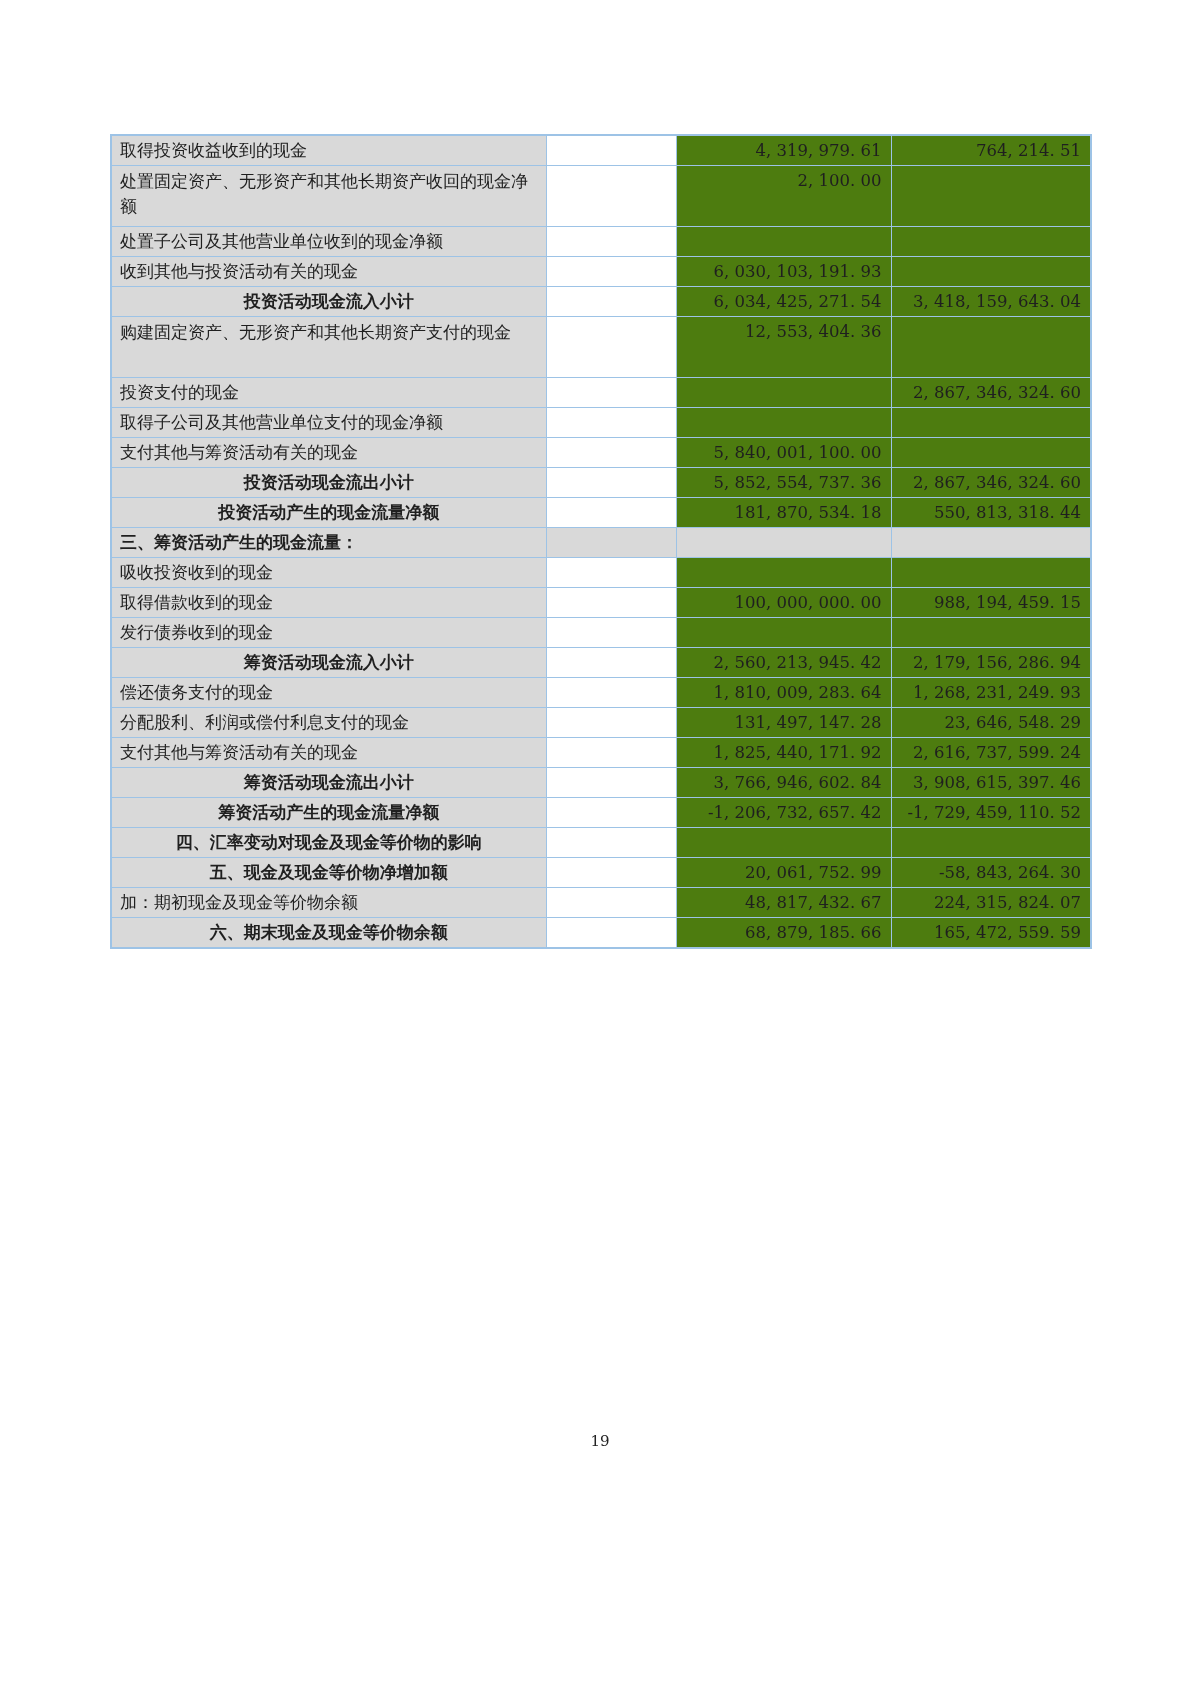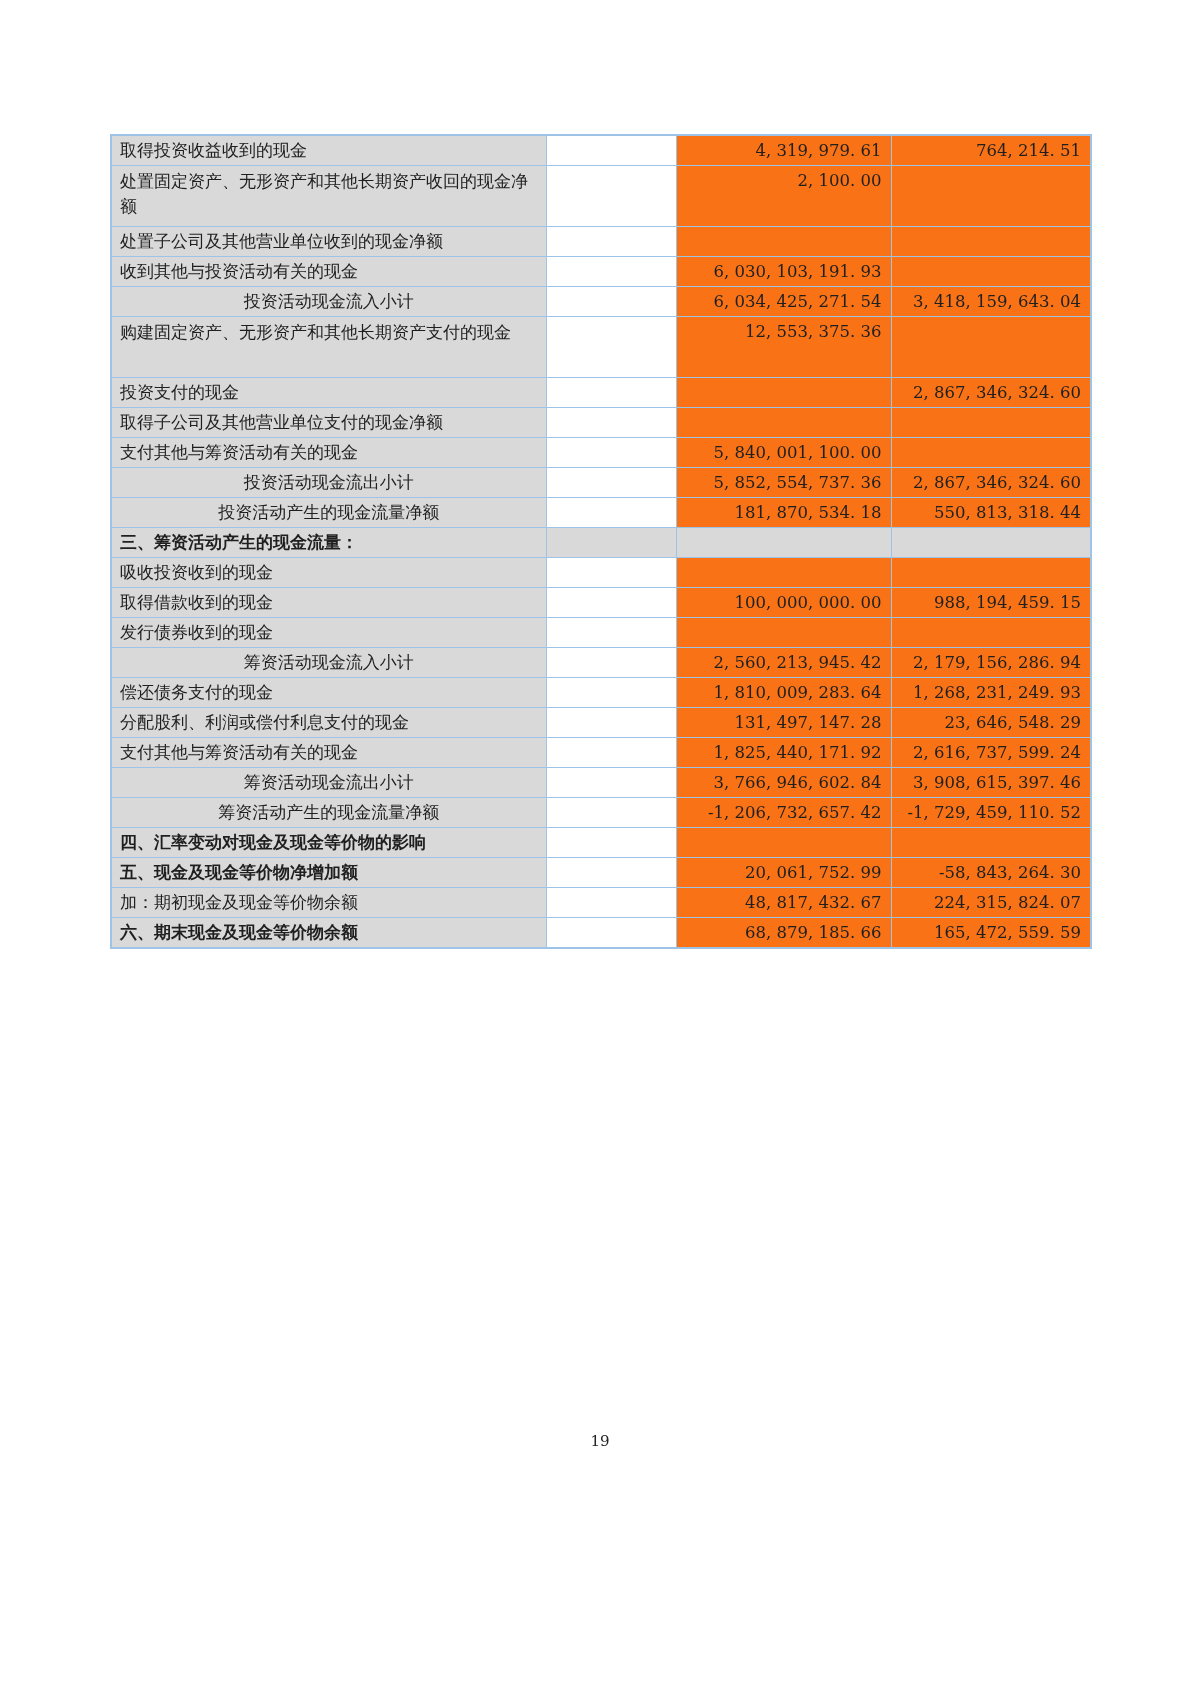--- a/index.html
+++ b/index.html
@@ -32,25 +32,25 @@
     height:29px;
     vertical-align:middle;
     padding:0 8px;
     overflow:hidden;
     line-height:1.45;
   }
   tr.tall td{height:57px;vertical-align:top;padding-top:3px;}
   td.col-label{background:var(--shade);text-align:left;}
   td.col-notes{background:#fff;}
   td.col-current,td.col-prior{
-    background:#f97316;text-align:right;font-size:16.5px;padding:0 9px;
+    background:#4d7c0f;text-align:right;font-size:16.5px;padding:0 9px;
     white-space:nowrap;
   }
-  tr.row-subtotal td.col-label{text-align:center;font-weight:normal;}
-  tr.row-heading td.col-label{font-weight:bold;}
+  tr.row-subtotal td.col-label{text-align:center;font-weight:bold;}
+  tr.row-heading td.col-label{font-weight:bold;text-align:center;}
   tr.row-section td{background:var(--shade);}
   tr.row-section td.col-label{font-weight:bold;margin-top:16px;}
   .page-num{
     position:absolute;top:1432px;left:0;width:1200px;
     text-align:center;font-size:15px;color:#222;
     font-family:"DejaVu Serif","Liberation Serif",serif;
   }
 </style>
 </head>
 <body>
@@ -90,21 +90,21 @@
         </tr>
         <tr class="row-subtotal">
           <td class="col-label">投资活动现金流入小计</td>
           <td class="col-notes"></td>
           <td class="col-current">6, 034, 425, 271. 54</td>
           <td class="col-prior">3, 418, 159, 643. 04</td>
         </tr>
         <tr class="row-item tall">
           <td class="col-label">购建固定资产、无形资产和其他长期资产支付的现金</td>
           <td class="col-notes"></td>
-          <td class="col-current">12, 553, 375. 36</td>
+          <td class="col-current">12, 553, 404. 36</td>
           <td class="col-prior"></td>
         </tr>
         <tr class="row-item">
           <td class="col-label">投资支付的现金</td>
           <td class="col-notes"></td>
           <td class="col-current"></td>
           <td class="col-prior">2, 867, 346, 324. 60</td>
         </tr>
         <tr class="row-item">
           <td class="col-label">取得子公司及其他营业单位支付的现金净额</td>

